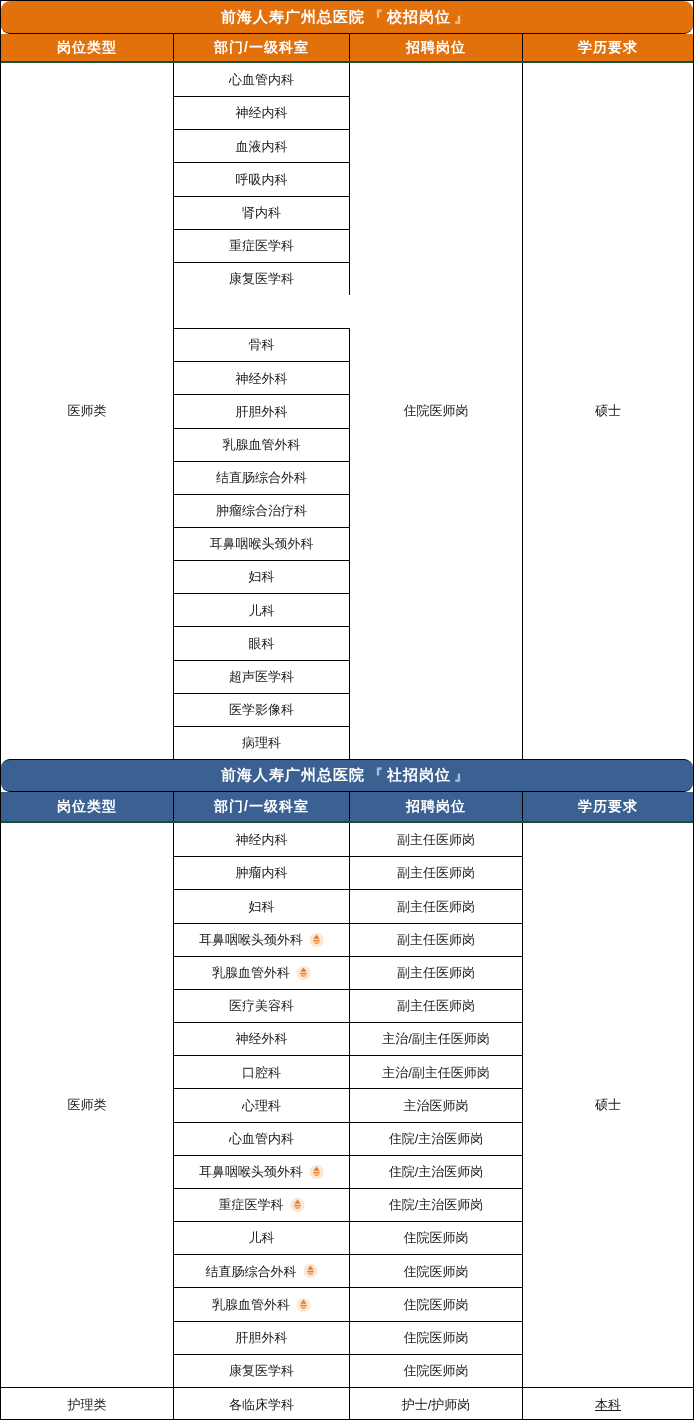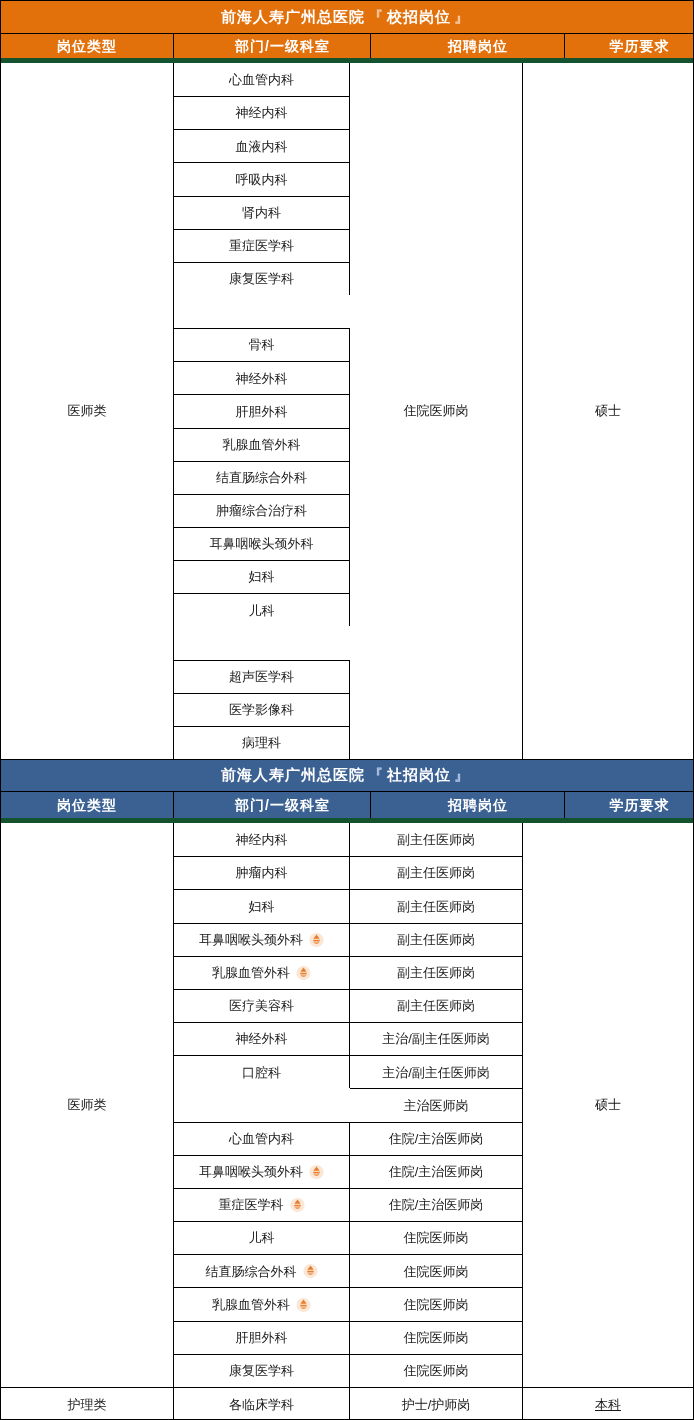--- a/index.html
+++ b/index.html
@@ -6,30 +6,31 @@
   .table{
     width:694px;height:1420px;box-sizing:border-box;
     border:1px solid #000;background:#fff;
     display:flex;flex-direction:column;
   }
   .title-bar{
     height:33px;box-sizing:border-box;flex:0 0 auto;
     display:flex;align-items:center;justify-content:center;
     color:#fff;font-weight:700;font-size:15px;letter-spacing:1px;
     border-bottom:1px solid #000;
+    border-radius:9px;
   }
   .orange-bg{background:#E2710C;}
   .blue-bg{background:#3A6191;}
   .tint-o{color:#F8CBAD;margin:0 3px;font-weight:700;}
   .tint-b{color:#B4C6E7;margin:0 3px;font-weight:700;}
   .grid4{
     display:grid;grid-template-columns:173px 176px 173px 1fr;
     box-sizing:border-box;flex:0 0 auto;
   }
-  .header-row{border-bottom:5px solid #14532d;gap:21px;}
+  .header-row{border-bottom:2px solid #14532d;}
   .header-row .cell{
     color:#fff;font-weight:700;font-size:14px;letter-spacing:1px;
     border-right:1px solid #000;
   }
   .header-row .cell:last-child{border-right:none;}
   .h1{height:29px;}
   .h2{height:31px;}
   .cell{
     box-sizing:border-box;display:flex;align-items:center;justify-content:center;
     font-size:13px;color:#1a1a1a;text-align:center;line-height:1.2;
@@ -73,20 +74,21 @@
       <div class="cell br bt" style="grid-area: 7 / 2;">康复医学科</div>
       <div class="cell br bt" style="grid-area: 9 / 2;">骨科</div>
       <div class="cell br bt" style="grid-area: 10 / 2;">神经外科</div>
       <div class="cell br bt" style="grid-area: 11 / 2;">肝胆外科</div>
       <div class="cell br bt" style="grid-area: 12 / 2;">乳腺血管外科</div>
       <div class="cell br bt" style="grid-area: 13 / 2;">结直肠综合外科</div>
       <div class="cell br bt" style="grid-area: 14 / 2;">肿瘤综合治疗科</div>
       <div class="cell br bt" style="grid-area: 15 / 2;">耳鼻咽喉头颈外科</div>
       <div class="cell br bt" style="grid-area: 16 / 2;">妇科</div>
       <div class="cell br bt" style="grid-area: 17 / 2;">儿科</div>
+      <div class="cell br bt" style="grid-area: 18 / 2;">眼科</div>
       <div class="cell br bt" style="grid-area: 19 / 2;">超声医学科</div>
       <div class="cell br bt" style="grid-area: 20 / 2;">医学影像科</div>
       <div class="cell br bt" style="grid-area: 21 / 2;">病理科</div>
     </div>
 
   <div class="title-bar blue-bg blue-title-bar">
     <span>前海人寿广州总医院</span>
       <span class="tint-b">『</span>
       <span>社招岗位</span>
       <span class="tint-b">』</span>
@@ -144,20 +146,23 @@
       </div>
       <div class="cell br bt" style="grid-area: 6 / 3;">副主任医师岗</div>
       <div class="cell br bt" style="grid-area: 7 / 2;">
         <span>神经外科</span>
       </div>
       <div class="cell br bt" style="grid-area: 7 / 3;">主治/副主任医师岗</div>
       <div class="cell br bt" style="grid-area: 8 / 2;">
         <span>口腔科</span>
       </div>
       <div class="cell br bt" style="grid-area: 8 / 3;">主治/副主任医师岗</div>
+      <div class="cell br bt" style="grid-area: 9 / 2;">
+        <span>心理科</span>
+      </div>
       <div class="cell br bt" style="grid-area: 9 / 3;">主治医师岗</div>
       <div class="cell br bt" style="grid-area: 10 / 2;">
         <span>心血管内科</span>
       </div>
       <div class="cell br bt" style="grid-area: 10 / 3;">住院/主治医师岗</div>
       <div class="cell br bt" style="grid-area: 11 / 2;">
         <span>耳鼻咽喉头颈外科</span>
         <svg class="hot-icon" viewBox="0 0 16 17" xmlns="http://www.w3.org/2000/svg">
           <circle cx="8" cy="8.5" r="7.6" fill="#FBE7D6"></circle>
           <path d="M8 2.6 C9.6 4.8 11.4 6 11.4 9 A3.4 3.4 0 0 1 4.6 9 C4.6 6.4 6.5 4.8 8 2.6 Z" fill="#E87E2E"></path>

